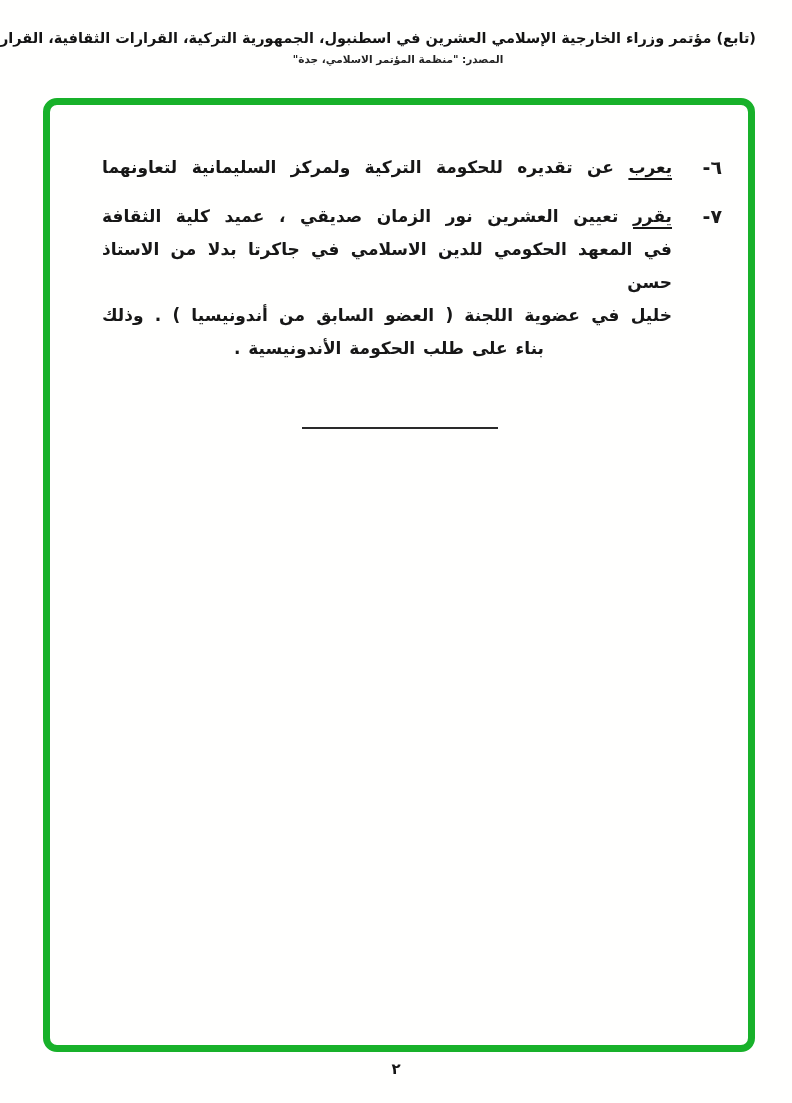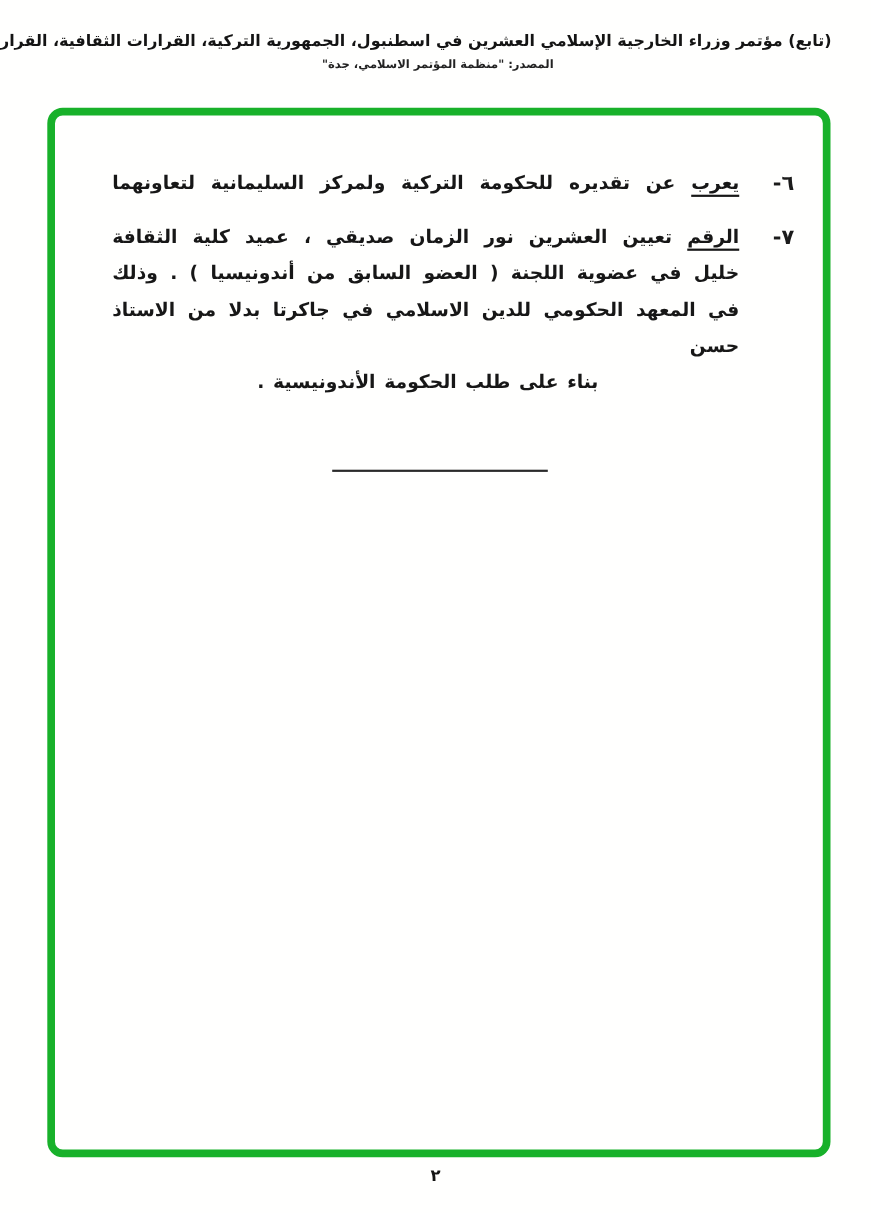--- a/index.html
+++ b/index.html
@@ -135,23 +135,23 @@
       <div class="item first">
         <div class="item-number">٦-</div>
         <div class="item-text">
           <div class="line"><span class="keyword">يعرب</span> <span>عن تقديره للحكومة التركية ولمركز السليمانية لتعاونهما</span></div>
         </div>
       </div>
 
       <div class="item second">
         <div class="item-number">٧-</div>
         <div class="item-text">
-          <div class="line"><span class="keyword">الرقم</span> <span>تعيين العشرين نور الزمان صديقي ، عميد كلية الثقافة</span></div>
+          <div class="line"><span class="keyword">يقرر</span> <span>تعيين العشرين نور الزمان صديقي ، عميد كلية الثقافة</span></div>
+          <div class="line">في المعهد الحكومي للدين الاسلامي في جاكرتا بدلا من الاستاذ حسن</div>
           <div class="line">خليل في عضوية اللجنة ( العضو السابق من أندونيسيا ) . وذلك</div>
-          <div class="line">في المعهد الحكومي للدين الاسلامي في جاكرتا بدلا من الاستاذ حسن</div>
           <div class="line last-short">بناء على طلب الحكومة الأندونيسية .</div>
         </div>
       </div>
 
     </div>
 
     <div class="separator"></div>
   </div>
 
   <div class="page-number">٢</div>

